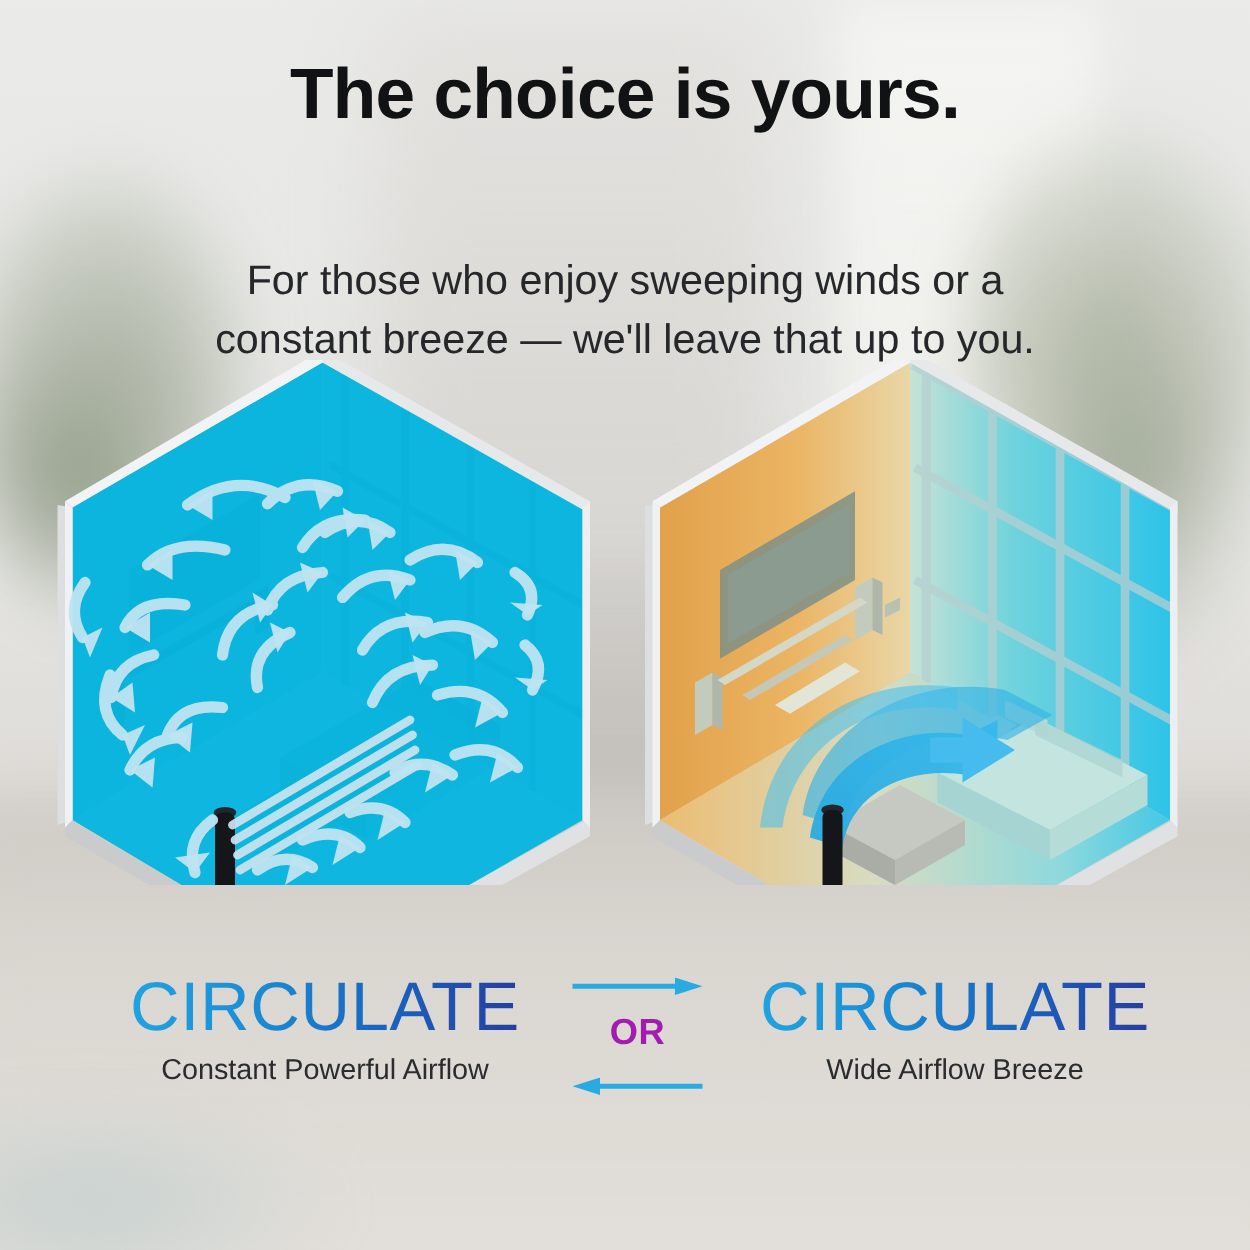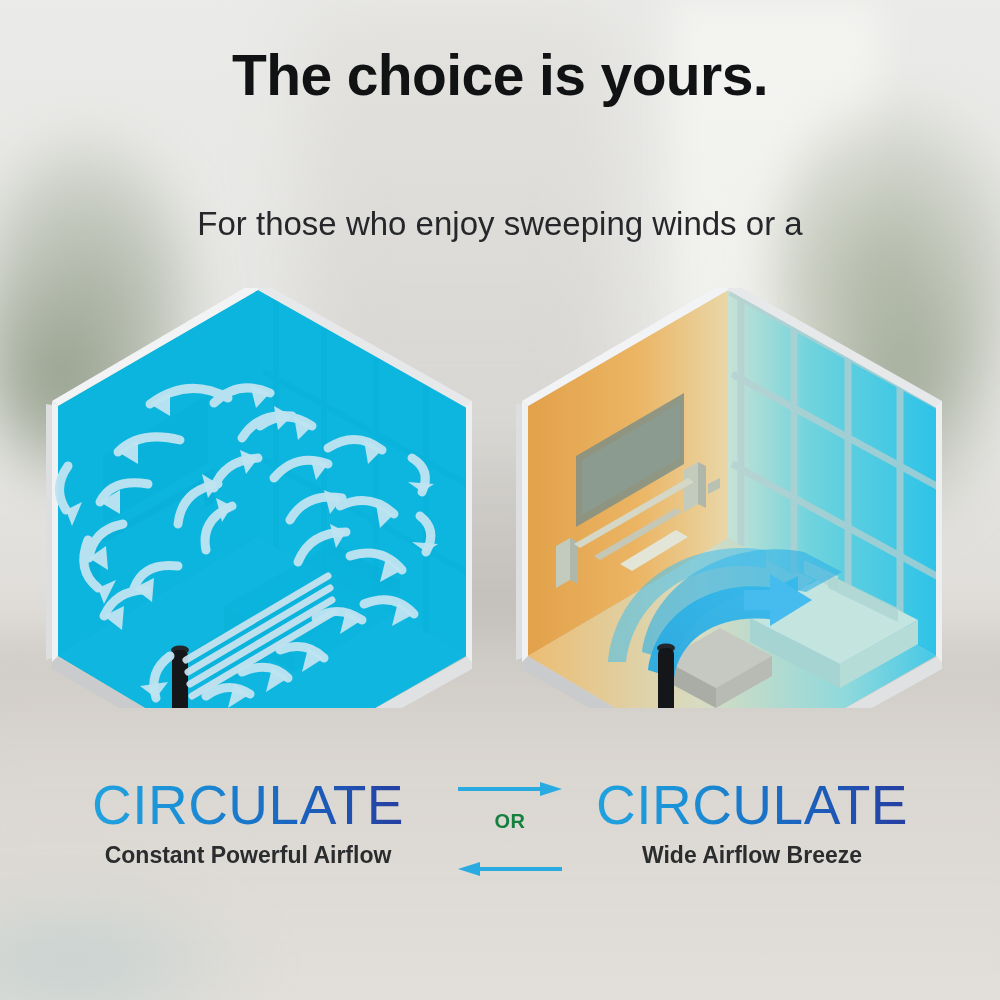--- a/index.html
+++ b/index.html
@@ -52,33 +52,33 @@
   .veil{position:absolute;inset:0;background:linear-gradient(180deg,rgba(236,236,234,.55) 0%,rgba(234,234,231,.30) 30%,rgba(230,228,224,.18) 55%,rgba(226,223,218,.35) 100%);}
 
   
   .headline{position:absolute;left:0;right:0;top:46px;text-align:center;
     font-size:57px;font-weight:700;letter-spacing:-0.6px;color:#111214;line-height:1.05;}
   .subhead{position:absolute;left:50%;transform:translateX(-50%);top:165px;width:690px;text-align:center;
     font-size:33px;font-weight:400;color:#26272a;line-height:1.42;margin-top:36px;}
   .subhead .ln{display:block;}
 
   
-  .labels{position:absolute;left:0;right:0;top:778px;height:110px;}
+  .labels{position:absolute;left:12px;right:0;top:778px;height:110px;}
   .lbl{position:absolute;text-align:center;}
   .lbl-l{left:48px;width:400px;}
   .lbl-r{left:552px;width:400px;}
   .word{font-size:55px;font-weight:400;letter-spacing:0.5px;line-height:1;
     background:linear-gradient(90deg,#23ace4 0%,#1b8fd6 34%,#1a63bf 62%,#2b2f94 100%);
     -webkit-background-clip:text;background-clip:text;color:transparent;
     display:block;}
-  .sub{font-size:23px;color:#2b2c2e;margin-top:9px;font-weight:700;}
+  .sub{font-size:23px;color:#2b2c2e;margin-top:9px;font-weight:400;}
 
   .orbox{position:absolute;left:452px;top:782px;width:116px;height:98px;}
   .or-text{position:absolute;left:0;right:0;top:28px;text-align:center;
-    font-size:20px;font-weight:700;color:#15803d;letter-spacing:.5px;}
+    font-size:29px;font-weight:700;color:#a21caf;letter-spacing:.5px;}
   .arr{position:absolute;left:4px;width:108px;height:14px;}
 
   
   .scene{position:absolute;top:288px;}
   .scene-l{left:28px;}
   .scene-r{left:498px;}
 </style>
 </head>
 <body>
 
@@ -95,20 +95,21 @@
     <div class="sofa"></div>
     <div class="floor"></div>
     <div class="teal-lo"></div>
     <div class="veil"></div>
   </div>
 
   <div class="headline">The choice is yours.</div>
 
   <div class="subhead">
     <span class="ln">For those who enjoy sweeping winds or a</span>
+    <span class="ln">constant breeze  — we'll leave that up to you.</span>
   </div>
 
   <div class="scene scene-l">
   <svg width="470" height="420" viewBox="0 0 470 420" xmlns="http://www.w3.org/2000/svg">
     <defs>
       <linearGradient id="slabL" x1="0" y1="0" x2="0" y2="1">
         <stop offset="0" stop-color="#f3f4f5"></stop>
             <stop offset="1" stop-color="#d6d8da"></stop>
       </linearGradient>
       <linearGradient id="cyanFill" x1="0" y1="0" x2="1" y2="1">

